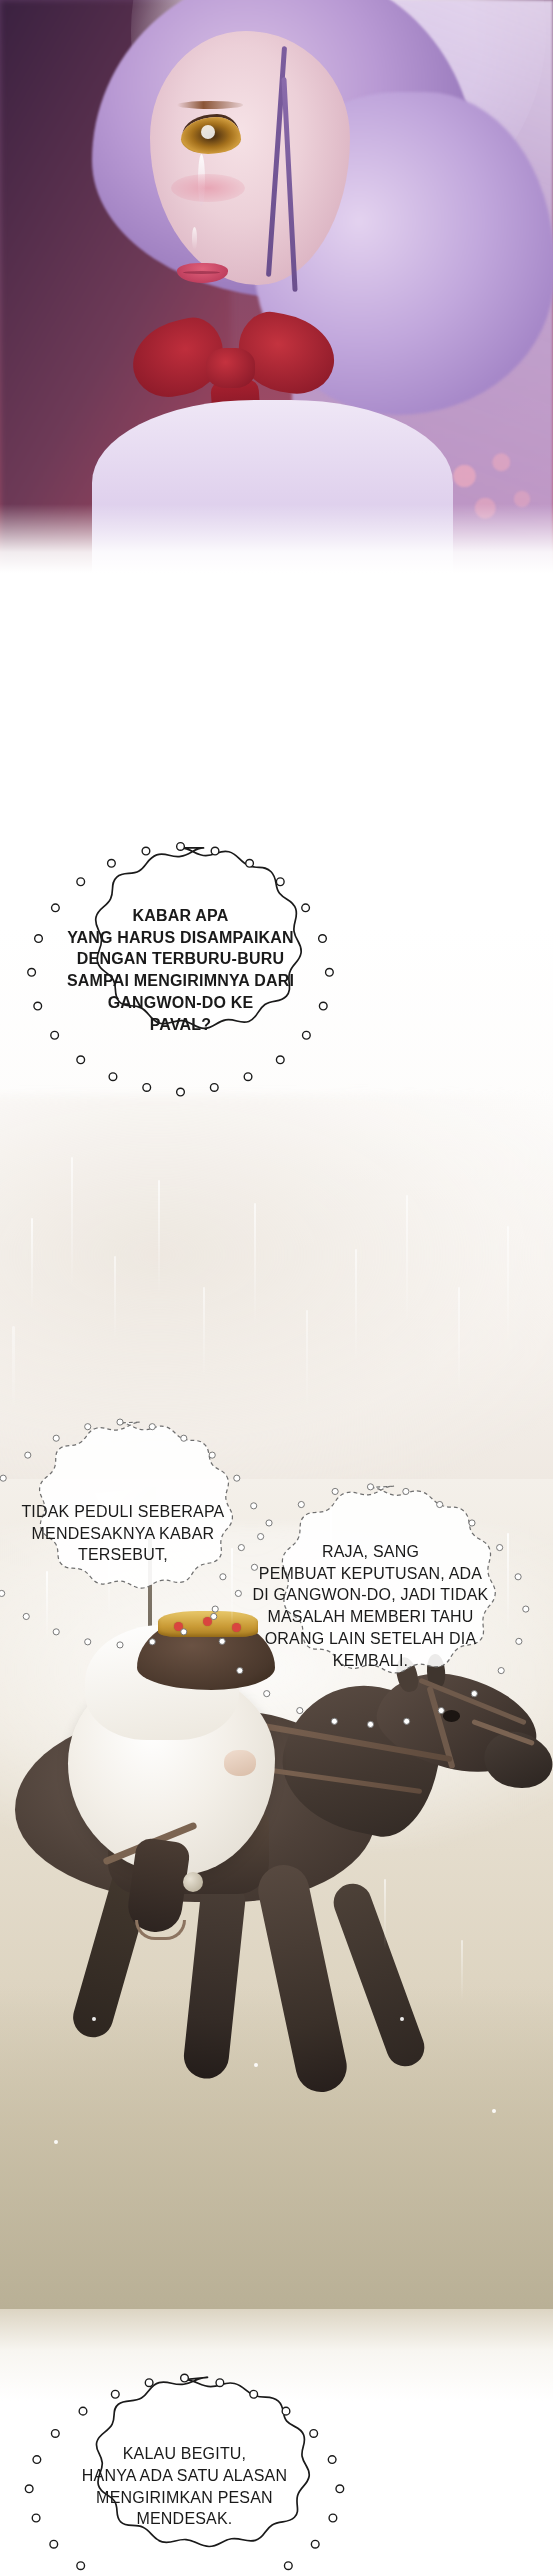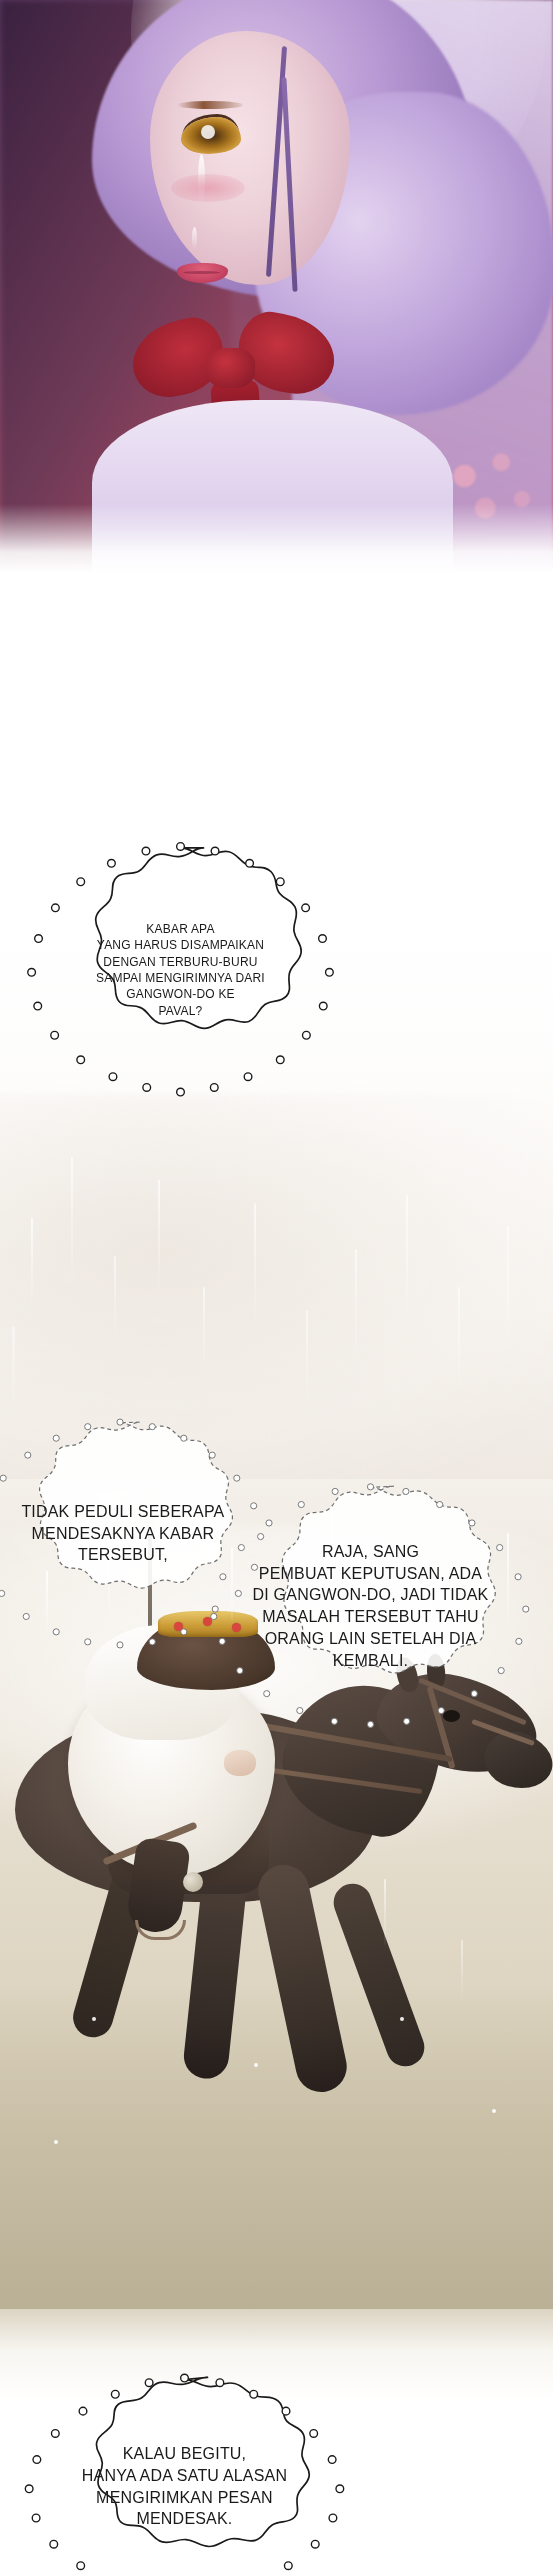--- a/index.html
+++ b/index.html
@@ -413,21 +413,21 @@
     justify-content: center;
     text-align: center;
     color: #1a1a1a;
     letter-spacing: 0.2px;
     line-height: 1.36;
     padding: 0 8%;
     box-sizing: border-box;
     white-space: pre-line;
   }
   .bubble.b1 { left: 27px; top: 843px; width: 307px; height: 254px; }
-  .bubble.b1 .btext { font-size: 12px; }
+  .bubble.b1 .btext { font-size: 16px; font-weight: bold; }
 
   .bubble.b2 { left: -26px; top: 1418px; width: 292px; height: 231px; }
   .bubble.b2 .btext { font-size: 16px; padding: 0 12% 0 14%; }
 
   .bubble.b3 { left: 209px; top: 1483px; width: 323px; height: 246px; }
   .bubble.b3 .btext { font-size: 16px; padding: 0 10%; }
 
   .bubble.b4 { left: 23px; top: 2375px; width: 323px; height: 223px; }
   .bubble.b4 .btext { font-size: 16px; }
 </style>
@@ -639,21 +639,21 @@
           <circle cx="18" cy="122" r="4"></circle>
           <circle cx="42" cy="84" r="4"></circle>
         <circle cx="78" cy="52" r="4"></circle>
           <circle cx="120" cy="28" r="4"></circle>
           <circle cx="164" cy="11" r="4"></circle>
       </g>
     </svg>
     <div class="btext">RAJA, SANG
 PEMBUAT KEPUTUSAN, ADA
 DI GANGWON-DO, JADI TIDAK
-MASALAH TERSEBUT TAHU
+MASALAH MEMBERI TAHU
 ORANG LAIN SETELAH DIA
 KEMBALI.</div>
   </div>
 
   <div class="bubble b4">
     <svg viewBox="0 0 420 290" width="323" height="223" aria-hidden="true">
       <path fill="#ffffff" stroke="#1a1a1a" stroke-width="2.2" stroke-linejoin="round" d="M210 6
            c14 0 21 9 34 9 13 0 18-7 31-4 13 3 15 12 27 16 12 4 21-1 30 7 9 8 4 18 11 26 7 8 18 7 22 18 4 11-4 17-2 28 2 11 11 15 9 26 -2 11-12 14-15 25 -3 11 4 20-4 28 -8 8-19 4-29 10 -10 6-10 17-22 20 -12 3-19-4-31-2 -12 2-17 10-29 10 -12 0-18-8-30-9 -12-1-19 6-31 3 -12-3-14-14-25-19 -11-5-21 1-29-7 -8-8-2-18-8-27 -6-9-18-9-21-21 -3-12 6-17 5-29 -1-12-10-16-7-27 3-11 15-13 20-23 5-10-1-19 8-26 9-7 20-2 30-8 10-6 11-17 23-20 12-3 19 4 32 2 13-2 18-9 31-9z"></path>
       <g fill="#ffffff" stroke="#1a1a1a" stroke-width="1.8">
         <circle cx="210" cy="4" r="5"></circle>

